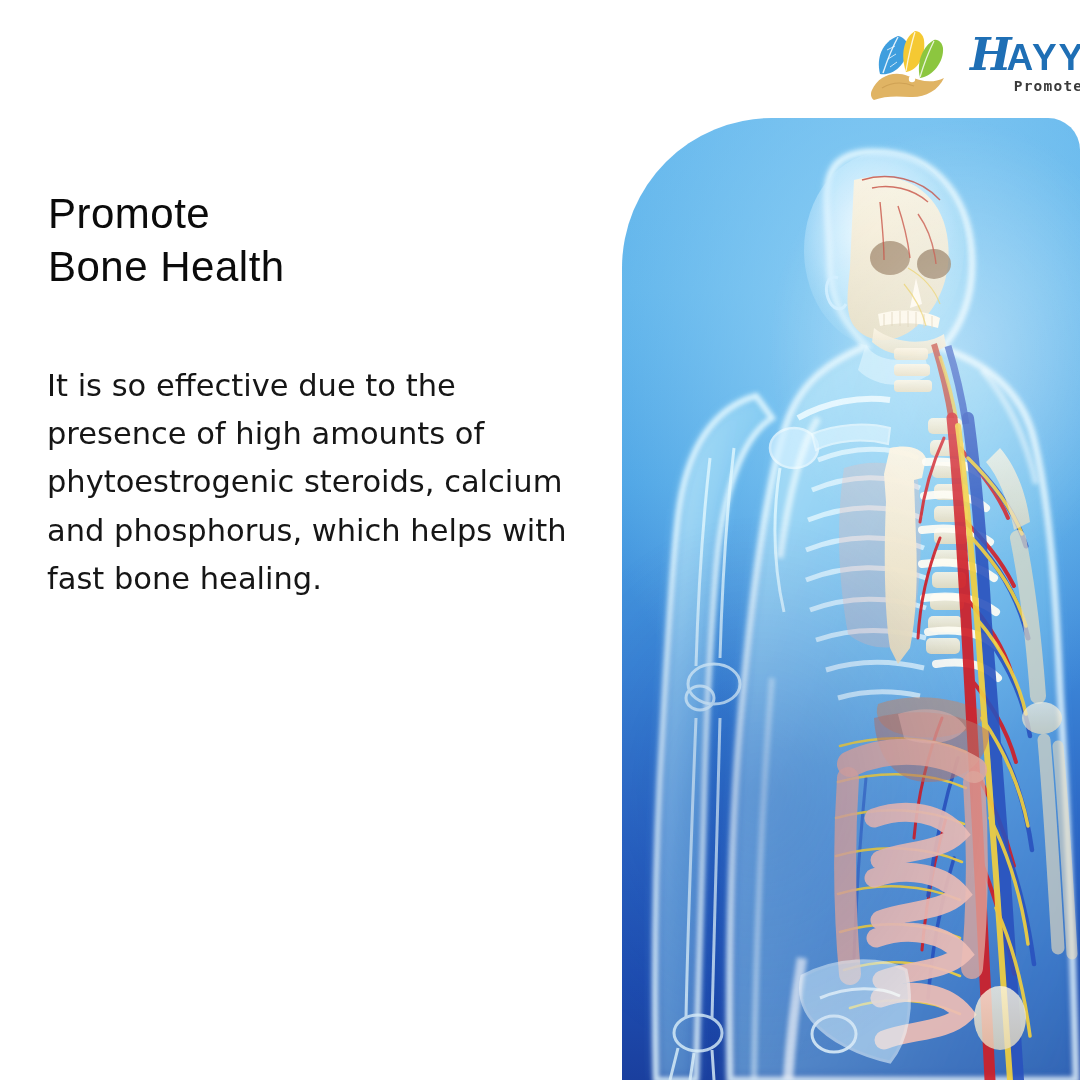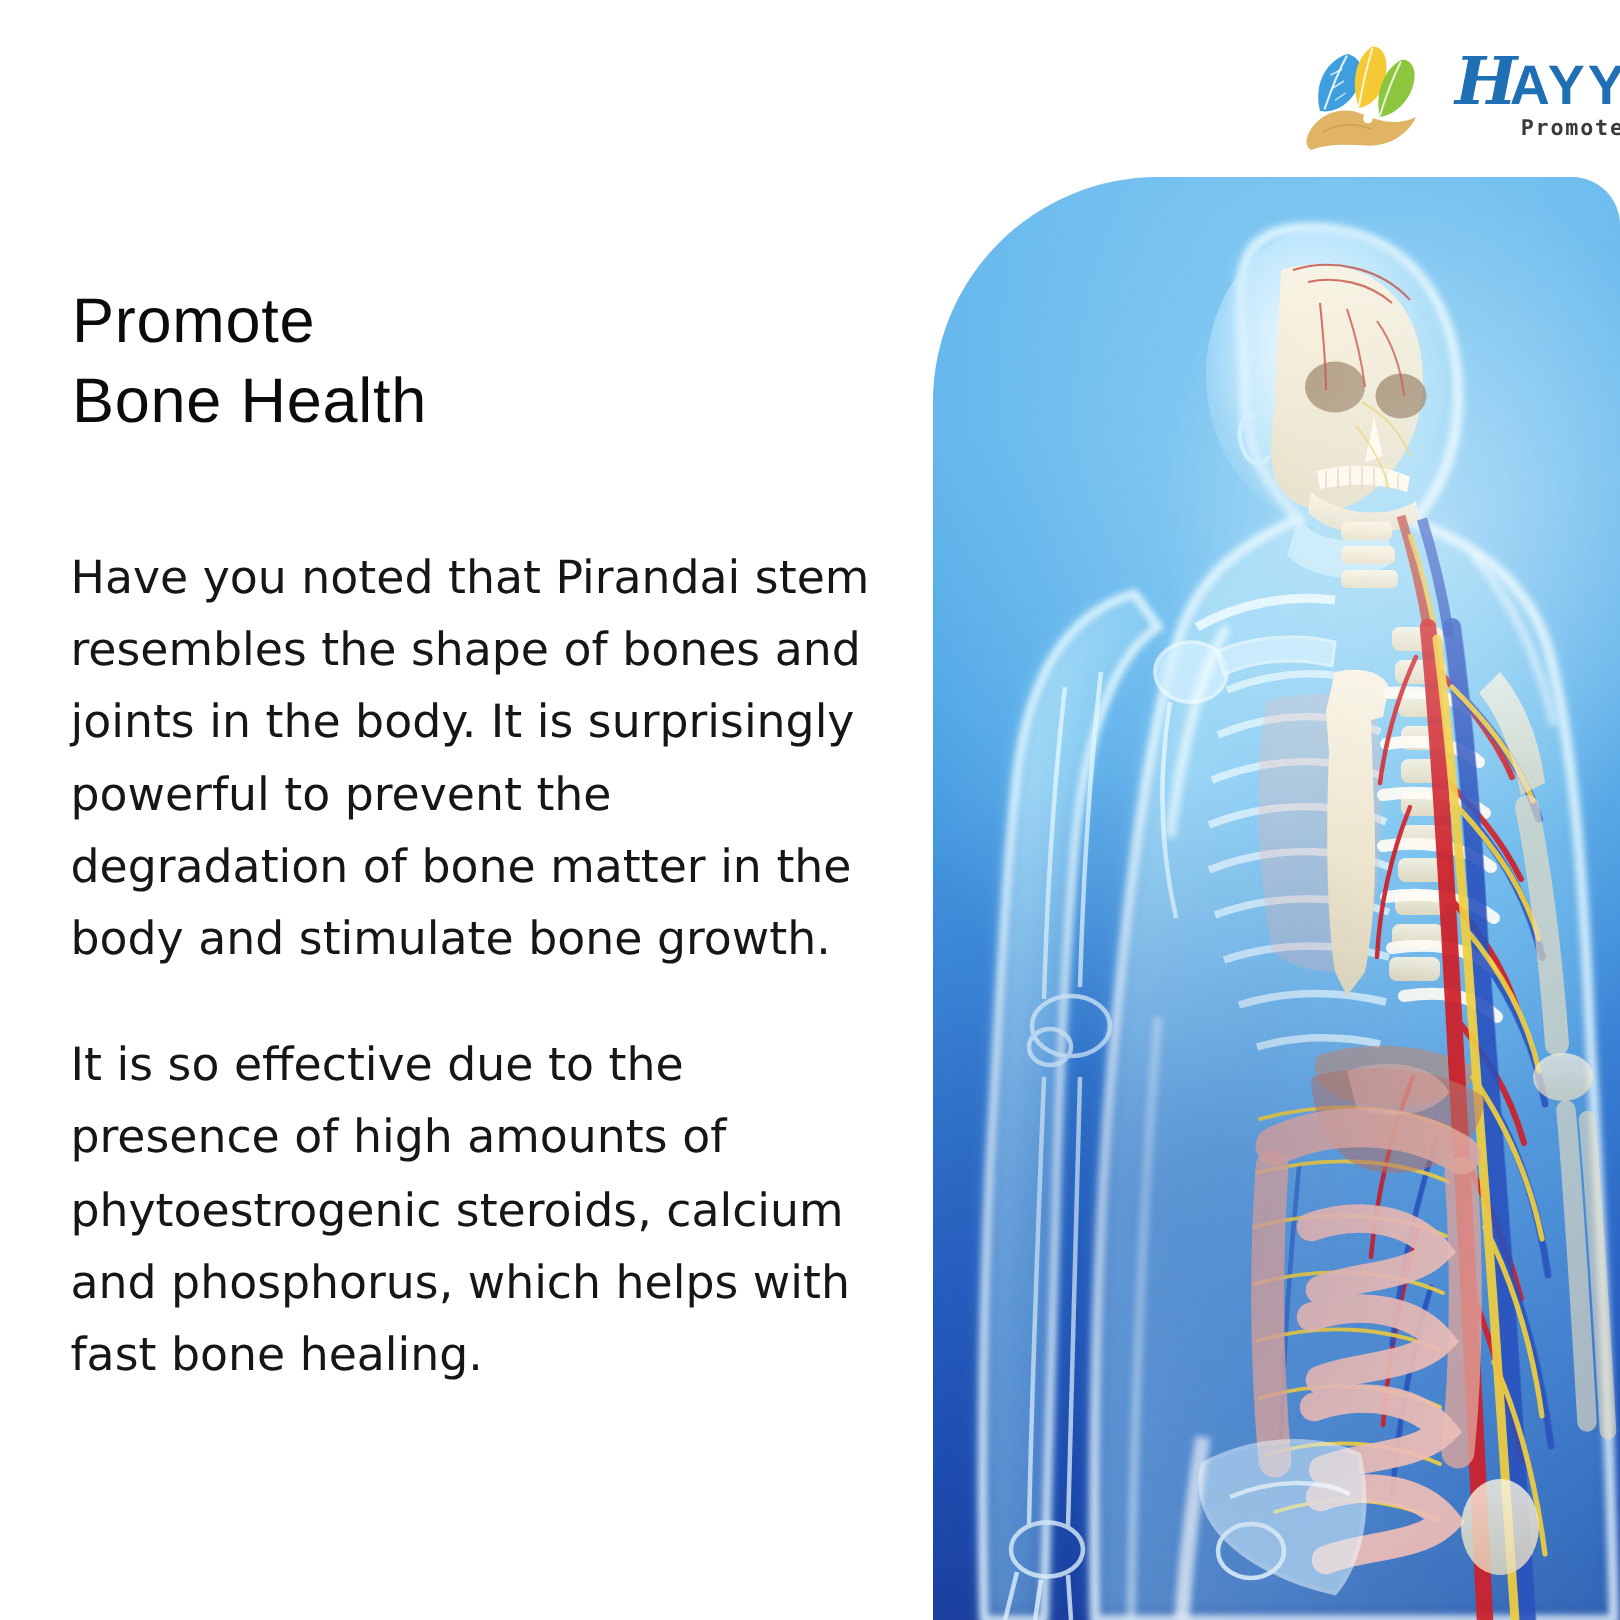--- a/index.html
+++ b/index.html
@@ -120,21 +120,20 @@
         <span class="script-h">H</span><span>AYY</span>
       </div>
       <div class="logo-organics">Promote</div>
     </div>
   </div>
 
   <h1 class="headline">Promote
 Bone Health</h1>
 
   <div class="body-copy">
-    <p>Have you noted that Pirandai stem resembles the shape of bones and joints in the body. It is surprisingly powerful to prevent the degradation of bone matter in the body and stimulate bone growth.</p>
     <p>It is so effective due to the presence of high amounts of phytoestrogenic steroids, calcium and phosphorus, which helps with fast bone healing.</p>
   </div>
 
   <div class="anatomy-panel">
     <svg class="anatomy-svg" viewBox="0 0 458 962" preserveAspectRatio="xMidYMid slice">
       <defs>
         <linearGradient id="bodyGlow" x1="0" y1="0" x2="1" y2="1">
           <stop offset="0%" stop-color="#d9f4ff" stop-opacity="0.92"></stop>
           <stop offset="45%" stop-color="#9fdcf6" stop-opacity="0.55"></stop>
           <stop offset="100%" stop-color="#6fc4ee" stop-opacity="0.30"></stop>

